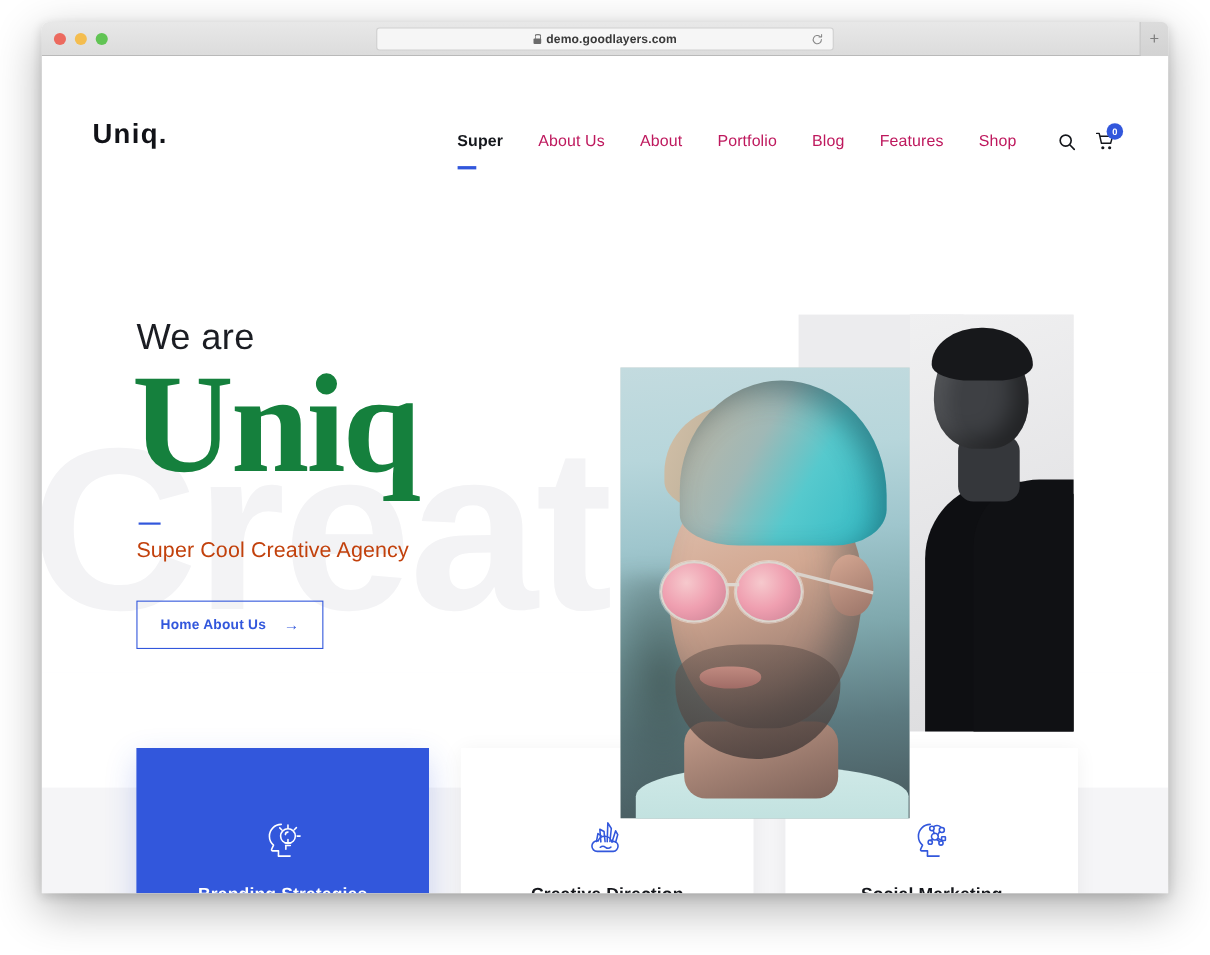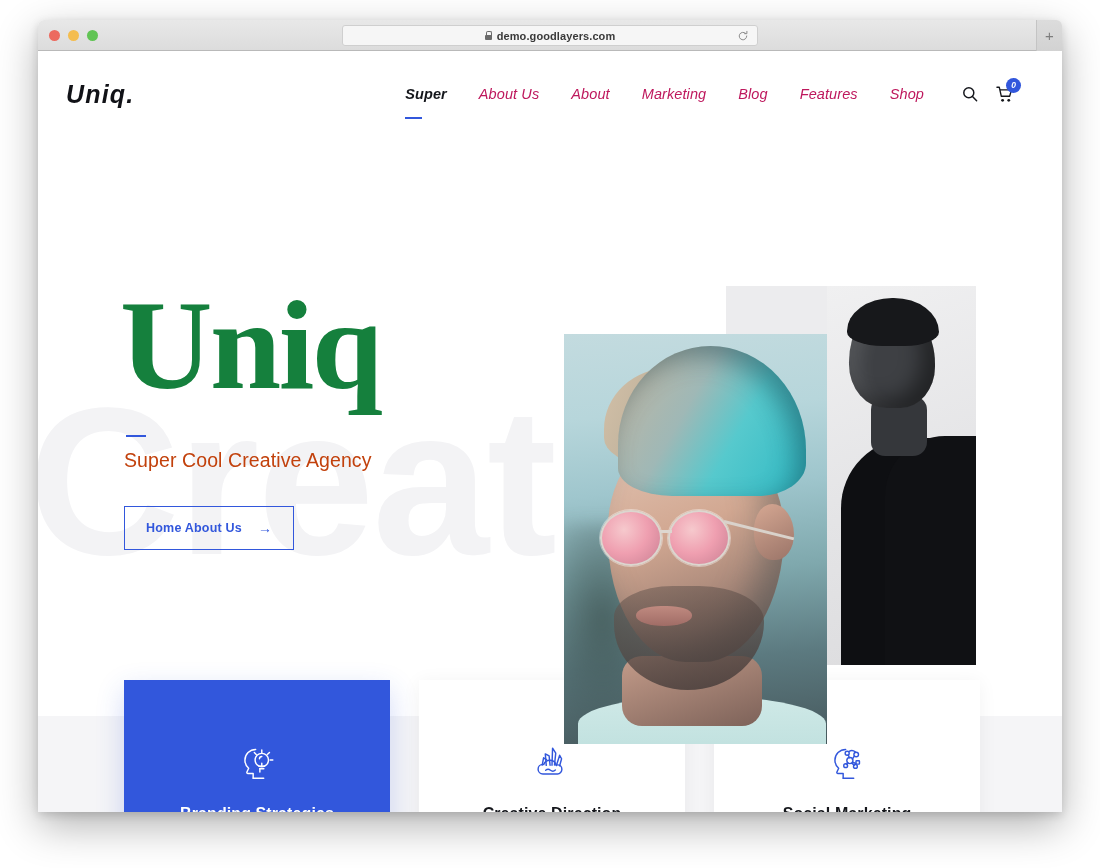--- a/index.html
+++ b/index.html
@@ -86,24 +86,23 @@
     position: relative;
     width: 1024px; height: 761px;
     background: #ffffff;
     overflow: hidden;
   }
 
   
   .site-header {
     position: relative;
     height: 86px;
-    display: flex; align-items: center;
-    padding: 0 48px 0 28px;
+    display: flex; align-items: flex-end;
+    padding: 0 48px 0 46px;
     z-index: 20;
-    font-style: italic;
   }
   .logo {
     font-size: 25px; font-weight: bold; color: #111217;
     letter-spacing: 1.2px;
   }
   .nav {
     margin-left: auto;
     display: flex; align-items: center; gap: 0;
   }
   .nav-item {
@@ -399,21 +398,21 @@
 
     <div class="viewport">
 
       <header class="site-header">
         <div class="logo">Uniq.</div>
 
         <nav class="nav">
           <span class="nav-item active">Super</span>
           <span class="nav-item">About Us</span>
           <span class="nav-item">About</span>
-          <span class="nav-item">Marketing</span>
+          <span class="nav-item">Portfolio</span>
           <span class="nav-item">Blog</span>
           <span class="nav-item">Features</span>
           <span class="nav-item">Shop</span>
 
           <div class="nav-icons">
             <svg class="ico" width="16" height="16" viewBox="0 0 16 16">
               <circle cx="6.8" cy="6.8" r="5" fill="none" stroke="currentColor" stroke-width="1.5"></circle>
               <line x1="10.5" y1="10.6" x2="14.6" y2="14.8" stroke="currentColor" stroke-width="1.5" stroke-linecap="round"></line>
             </svg>
             <span class="cart-wrap">
@@ -453,20 +452,21 @@
           <div class="pc-hair"></div>
           <div class="pc-beard"></div>
           <div class="pc-lips"></div>
           <div class="pc-glass l"></div>
           <div class="pc-glass r"></div>
           <div class="pc-bridge"></div>
           <div class="pc-temple"></div>
         </div>
 
         <div class="hero-copy">
+          <div class="hero-eyebrow">We are</div>
           <div class="hero-title">Uniq</div>
           <div class="hero-dash"></div>
           <div class="hero-sub">Super Cool Creative Agency</div>
           <button class="hero-btn">
             <span>Home About Us</span>
             <span class="arrow">→</span>
           </button>
         </div>
       </section>
 

